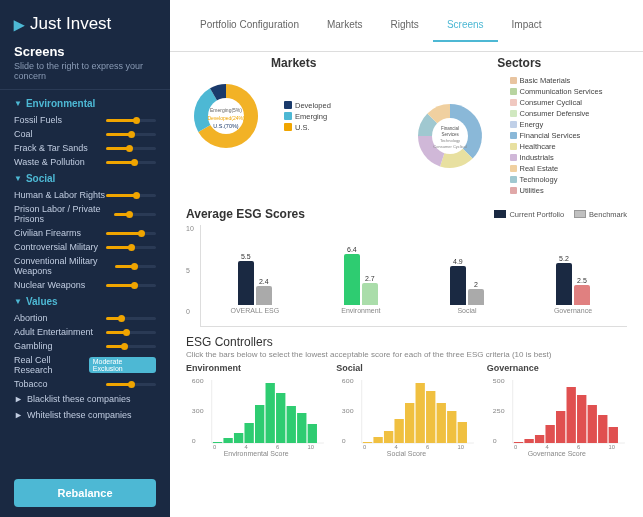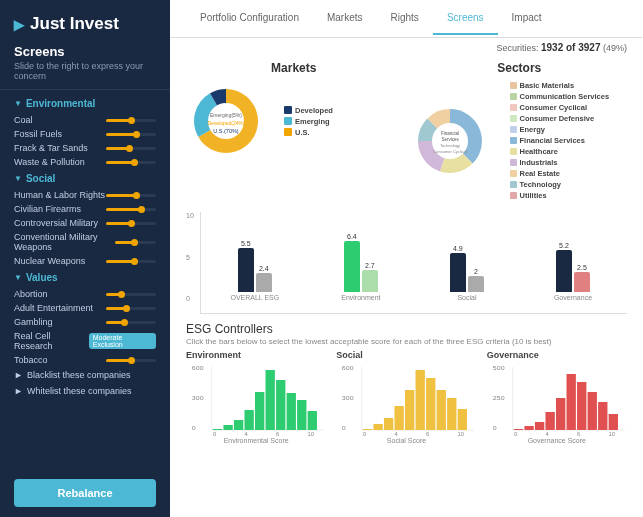--- a/index.html
+++ b/index.html
@@ -26,21 +26,21 @@
       gap: 6px;
       margin-bottom: 8px;
     }
     .logo-icon {
       color: #4db8d4;
       font-size: 20px;
       font-weight: bold;
     }
     .logo-text {
       font-size: 17px;
-      font-weight: bold;
+      font-weight: normal;
       color: #fff;
     }
     .screens-title {
       font-size: 13px;
       font-weight: bold;
       color: #fff;
       margin-bottom: 2px;
     }
     .screens-subtitle {
       font-size: 9px;
@@ -137,21 +137,21 @@
       overflow: hidden;
     }
 
     
     .top-nav {
       display: flex;
       align-items: center;
       gap: 0;
       border-bottom: 1px solid #ddd;
       padding: 0 16px;
-      height: 38px;
+      height: 52px;
       flex-shrink: 0;
     }
     .nav-tab {
       padding: 10px 14px;
       font-size: 10px;
       color: #666;
       cursor: pointer;
       border-bottom: 2px solid transparent;
       white-space: nowrap;
     }
@@ -204,21 +204,20 @@
       display: flex;
       flex-direction: column;
       gap: 2px;
     }
     .legend-item {
       display: flex;
       align-items: center;
       gap: 3px;
       font-size: 7.5px;
       color: #444;
-      font-weight: bold;
     }
     .legend-dot {
       width: 8px;
       height: 8px;
       border-radius: 1px;
       flex-shrink: 0;
     }
 
     
     .esg-section {
@@ -321,31 +320,31 @@
   </div>
   <div class="sidebar-content">
 
     <div class="sidebar-category">
       <div class="category-header">
         <span class="chevron">▼</span>
         <span>Environmental</span>
       </div>
     </div>
     <div class="sidebar-item">
+      <span class="sidebar-item-label">Fossil Fuels</span>
+      <div class="slider-track">
+          <div class="slider-fill" style="width:60%"></div>
+          <div class="slider-thumb" style="left:calc(60% - 3px)"></div>
+        </div>
+    </div>
+    <div class="sidebar-item">
       <span class="sidebar-item-label">Coal</span>
       <div class="slider-track">
           <div class="slider-fill" style="width:50%"></div>
           <div class="slider-thumb" style="left:calc(50% - 3px)"></div>
-        </div>
-    </div>
-    <div class="sidebar-item">
-      <span class="sidebar-item-label">Fossil Fuels</span>
-      <div class="slider-track">
-          <div class="slider-fill" style="width:60%"></div>
-          <div class="slider-thumb" style="left:calc(60% - 3px)"></div>
         </div>
     </div>
     <div class="sidebar-item">
       <span class="sidebar-item-label">Frack &amp; Tar Sands</span>
       <div class="slider-track">
           <div class="slider-fill" style="width:45%"></div>
           <div class="slider-thumb" style="left:calc(45% - 3px)"></div>
         </div>
     </div>
     <div class="sidebar-item">
@@ -360,20 +359,27 @@
       <div class="category-header">
         <span class="chevron">▼</span>
         <span>Social</span>
       </div>
     </div>
     <div class="sidebar-item">
       <span class="sidebar-item-label">Human &amp; Labor Rights</span>
       <div class="slider-track">
           <div class="slider-fill" style="width:60%"></div>
           <div class="slider-thumb" style="left:calc(60% - 3px)"></div>
+        </div>
+    </div>
+    <div class="sidebar-item">
+      <span class="sidebar-item-label">Prison Labor / Private Prisons</span>
+      <div class="slider-track">
+          <div class="slider-fill" style="width:35%"></div>
+          <div class="slider-thumb" style="left:calc(35% - 3px)"></div>
         </div>
     </div>
     <div class="sidebar-item">
       <span class="sidebar-item-label">Civilian Firearms</span>
       <div class="slider-track">
           <div class="slider-fill" style="width:70%"></div>
           <div class="slider-thumb" style="left:calc(70% - 3px)"></div>
         </div>
     </div>
     <div class="sidebar-item">
@@ -452,27 +458,20 @@
 <div class="main-content">
 
   <div class="top-nav">
     <div class="nav-tab">Portfolio Configuration</div>
     <div class="nav-tab">Markets</div>
     <div class="nav-tab">Rights</div>
     <div class="nav-tab active">Screens</div>
     <div class="nav-tab">Impact</div>
   </div>
 
-  <div class="securities-bar">
-    <span>
-      <span>Securities:</span>
-      <strong> <span>1932</span> of <span>3927</span></strong>
-      <span> (<span>49%</span>)</span>
-    </span>
-  </div>
 
   <div class="charts-row">
 
     <div class="chart-section">
       <div class="chart-title">Markets</div>
       <div class="donut-container">
         <svg class="donut-svg" viewBox="0 0 90 80">
 
           <g transform="translate(40,40)">
 
@@ -566,20 +565,33 @@
           <div class="legend-item">
               <div class="legend-dot" style="background:#e0a8a8;width:7px;height:7px"></div>
               <span>Utilities</span>
             </div>
         </div>
       </div>
     </div>
   </div>
 
   <div class="esg-section">
+    <div class="esg-header">
+      <span class="esg-title">Average ESG Scores</span>
+      <div class="esg-legend">
+        <div class="esg-legend-item">
+          <div class="legend-rect" style="background:#1a2942"></div>
+          <span>Current Portfolio</span>
+        </div>
+        <div class="esg-legend-item">
+          <div class="legend-rect" style="background:#c0c0c0;border:1px solid #999"></div>
+          <span>Benchmark</span>
+        </div>
+      </div>
+    </div>
 
     <div style="display:flex;gap:4px;align-items:stretch;">
       <div style="display:flex;flex-direction:column;justify-content:space-between;font-size:7px;color:#888;padding-right:2px;padding-bottom:12px;">
         <span>10</span>
         <span>5</span>
         <span>0</span>
       </div>
       <div style="flex:1;border-left:1px solid #ddd;border-bottom:1px solid #ddd;position:relative;padding-bottom:12px;">
         <div style="display:flex;height:80px;align-items:flex-end;gap:6px;padding:0 4px;">
 

